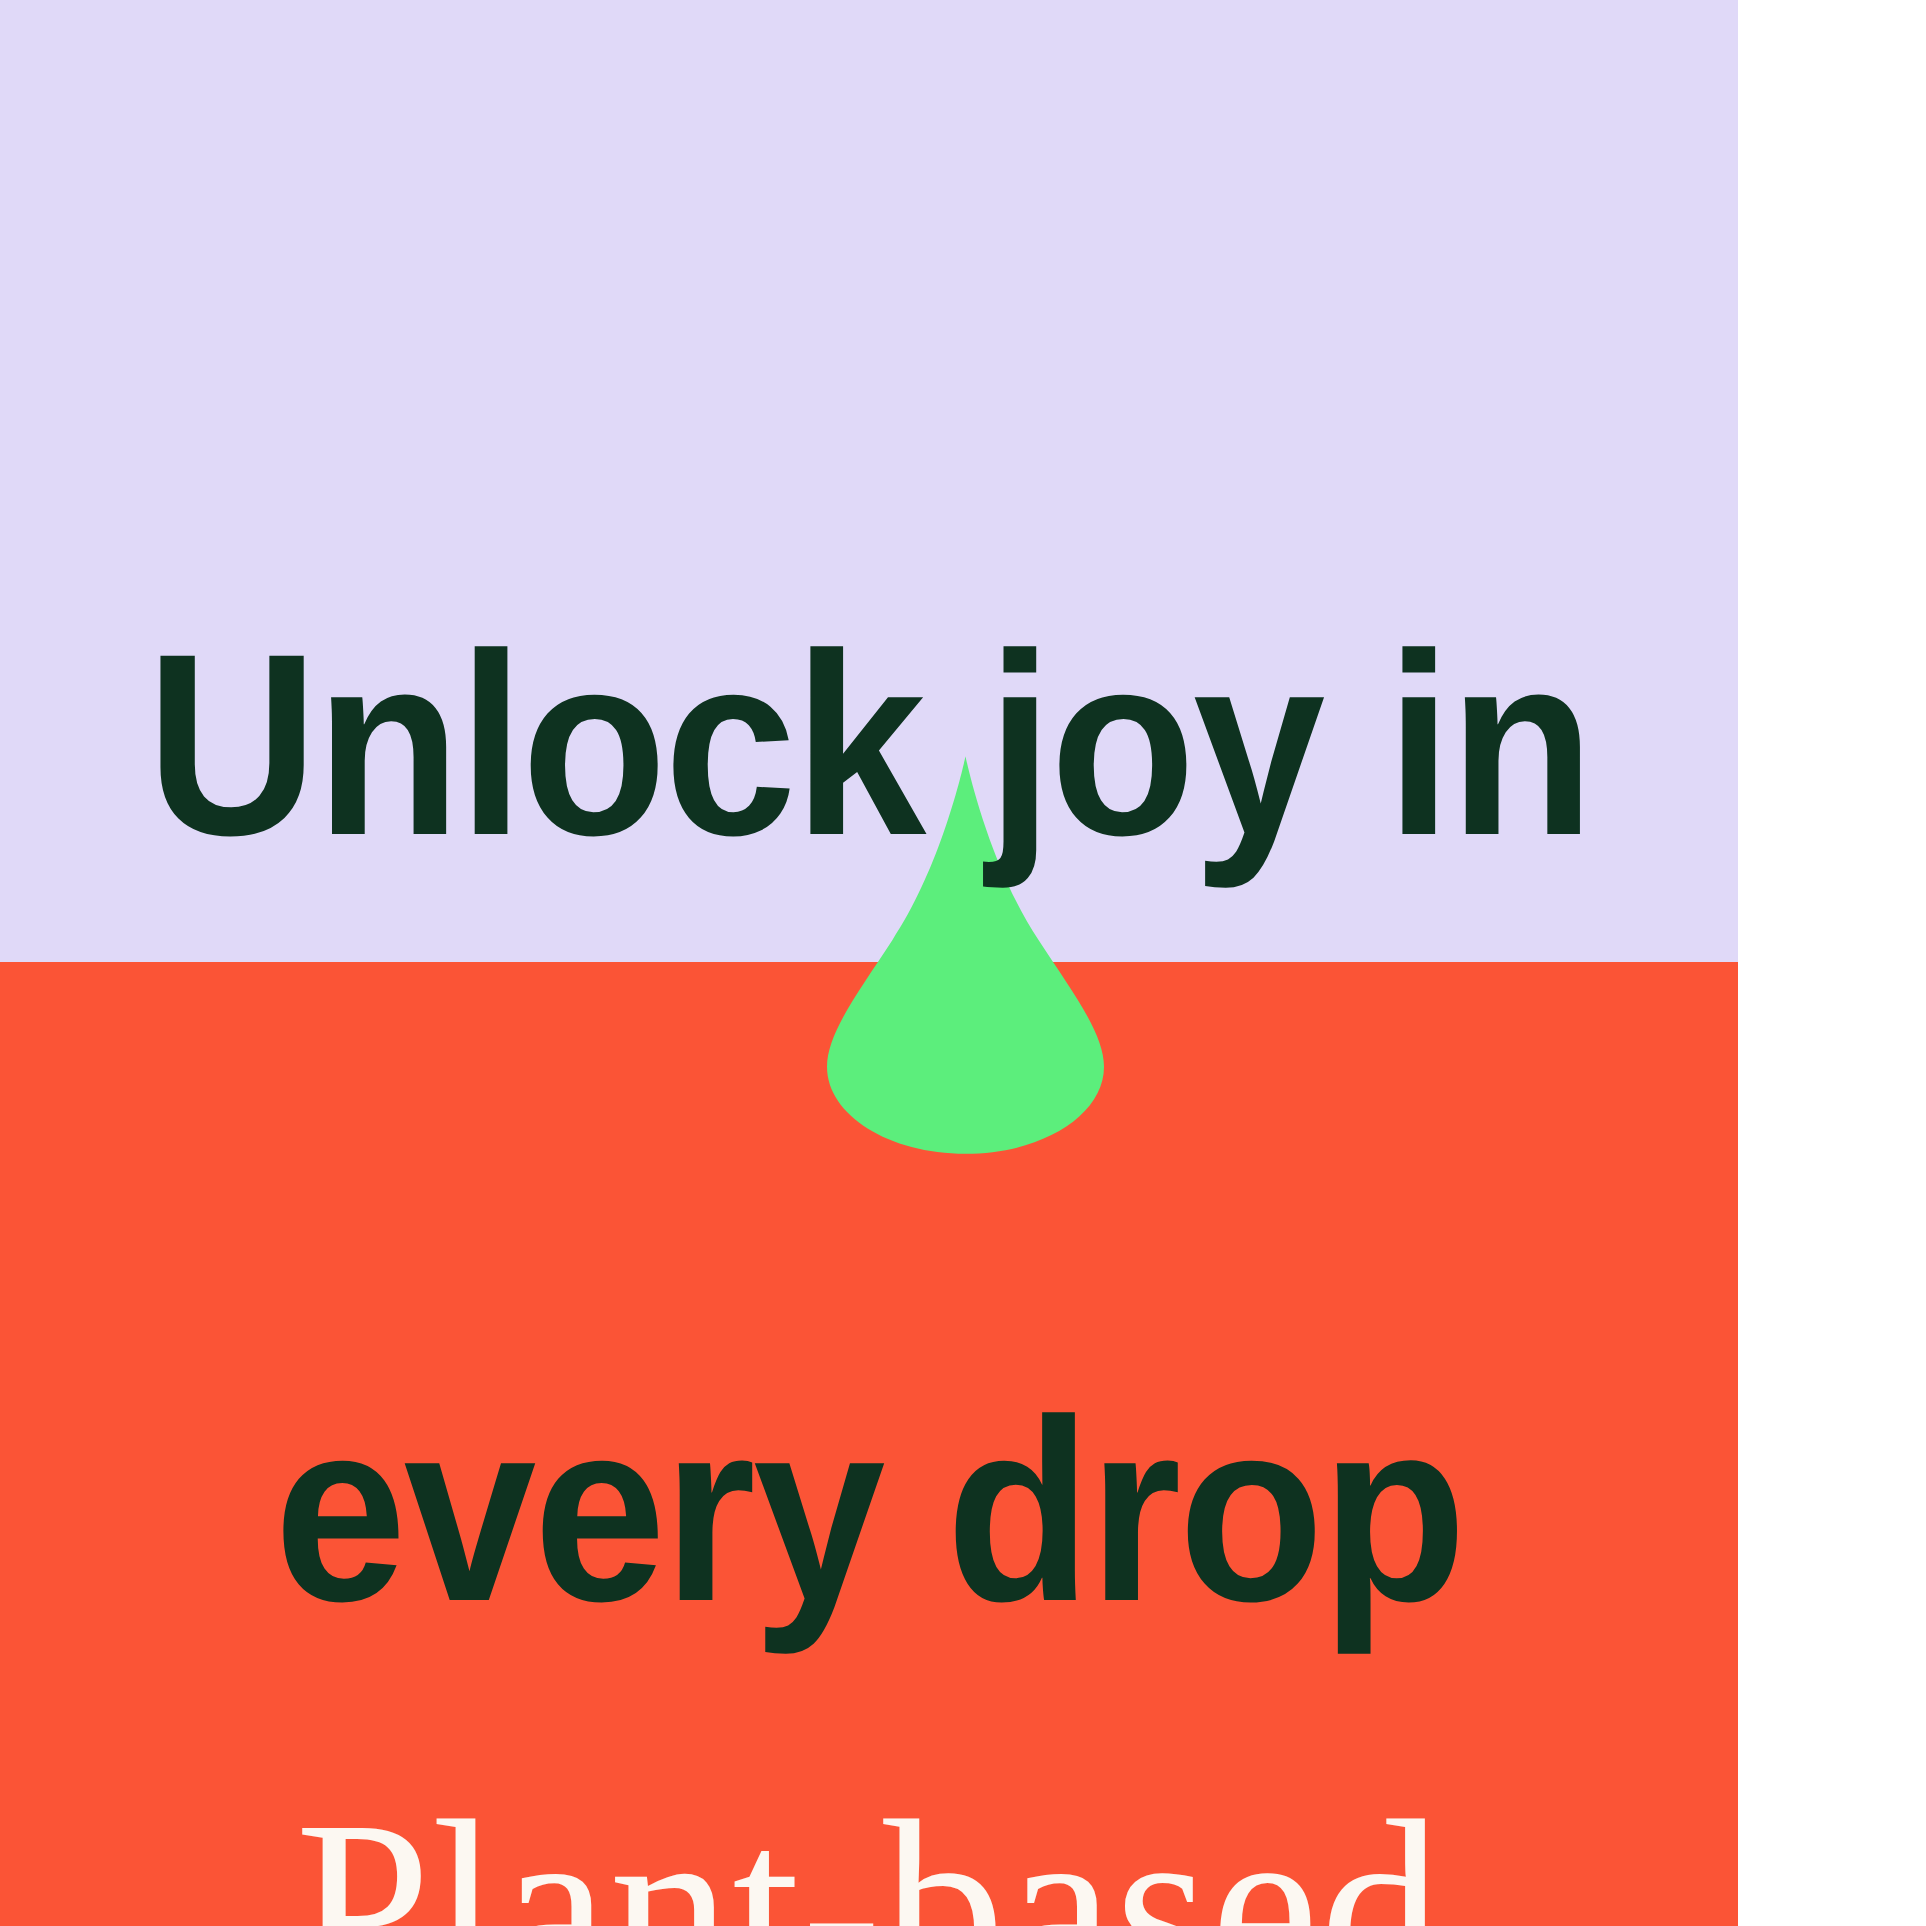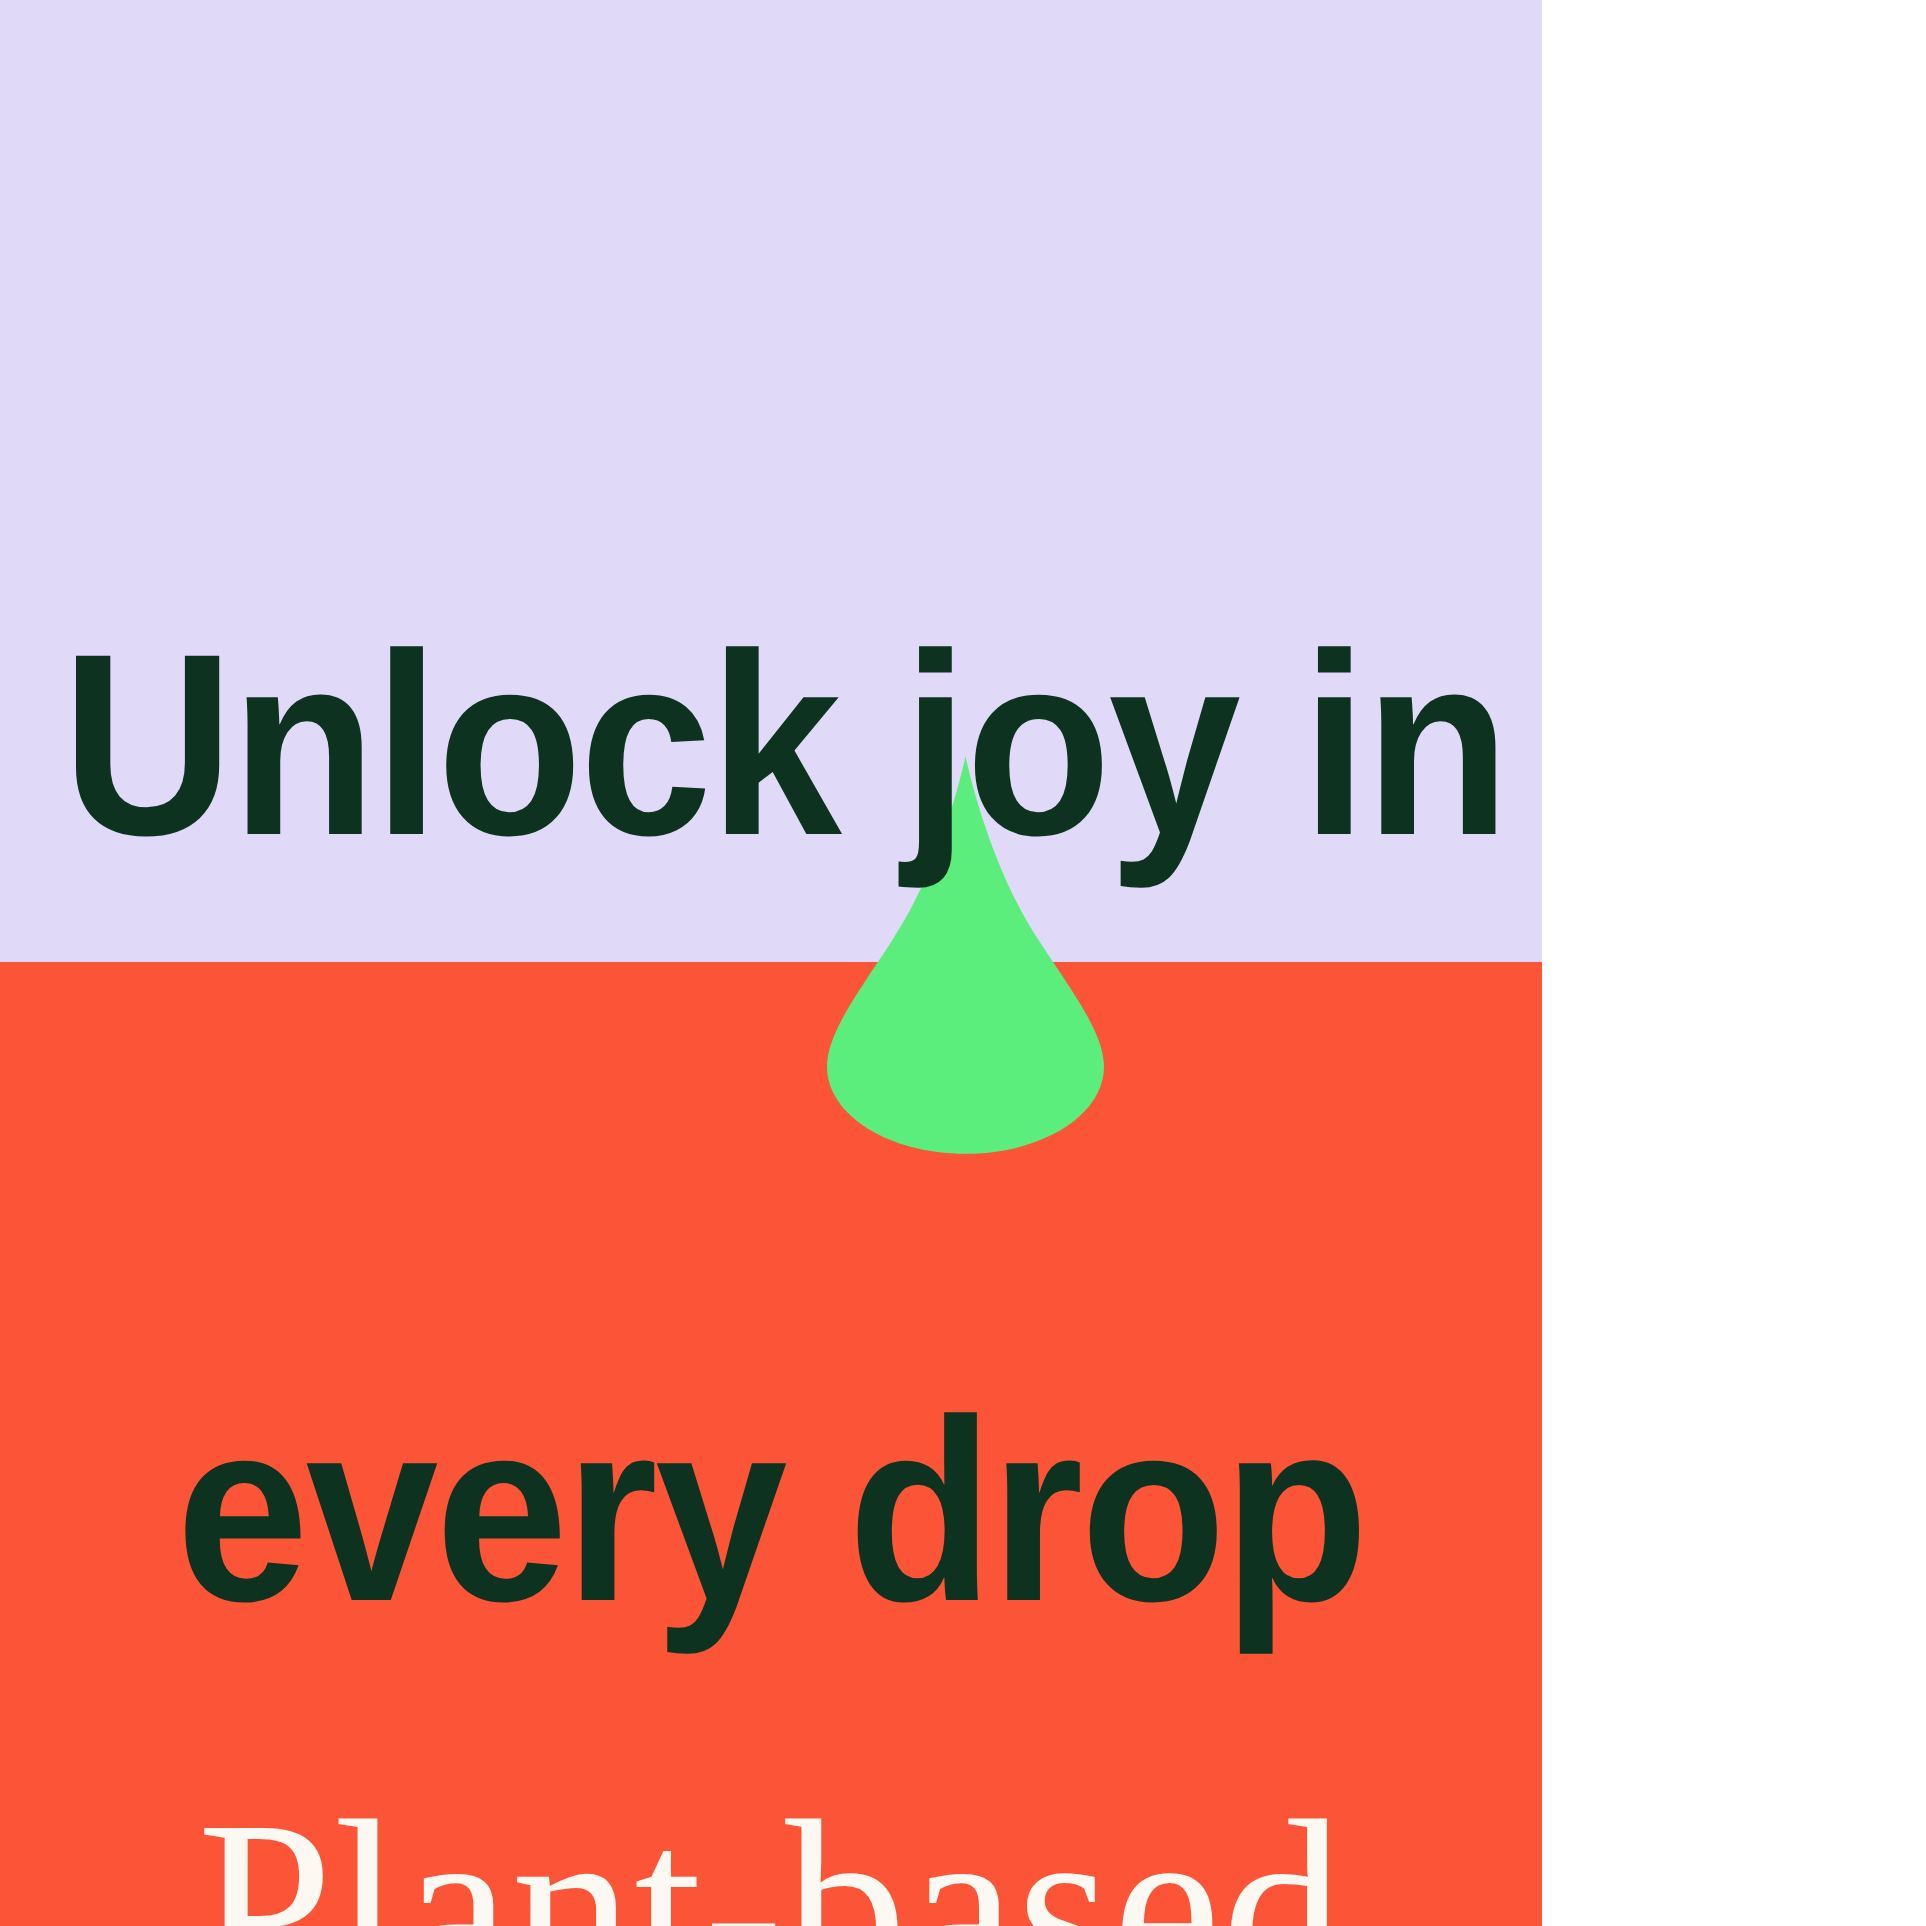--- a/index.html
+++ b/index.html
@@ -3,21 +3,21 @@
 <meta charset="utf-8">
 <style>
   html, body {
     margin: 0;
     padding: 0;
     background: #ffffff;
   }
 
   #poster {
     position: relative;
-    width: 1542px;
+    width: 1738px;
     height: 1927px;
     overflow: hidden;
     font-family: "Liberation Sans", sans-serif;
     -webkit-font-smoothing: antialiased;
   }
 
   
   .band {
     position: absolute;
     left: 0;

